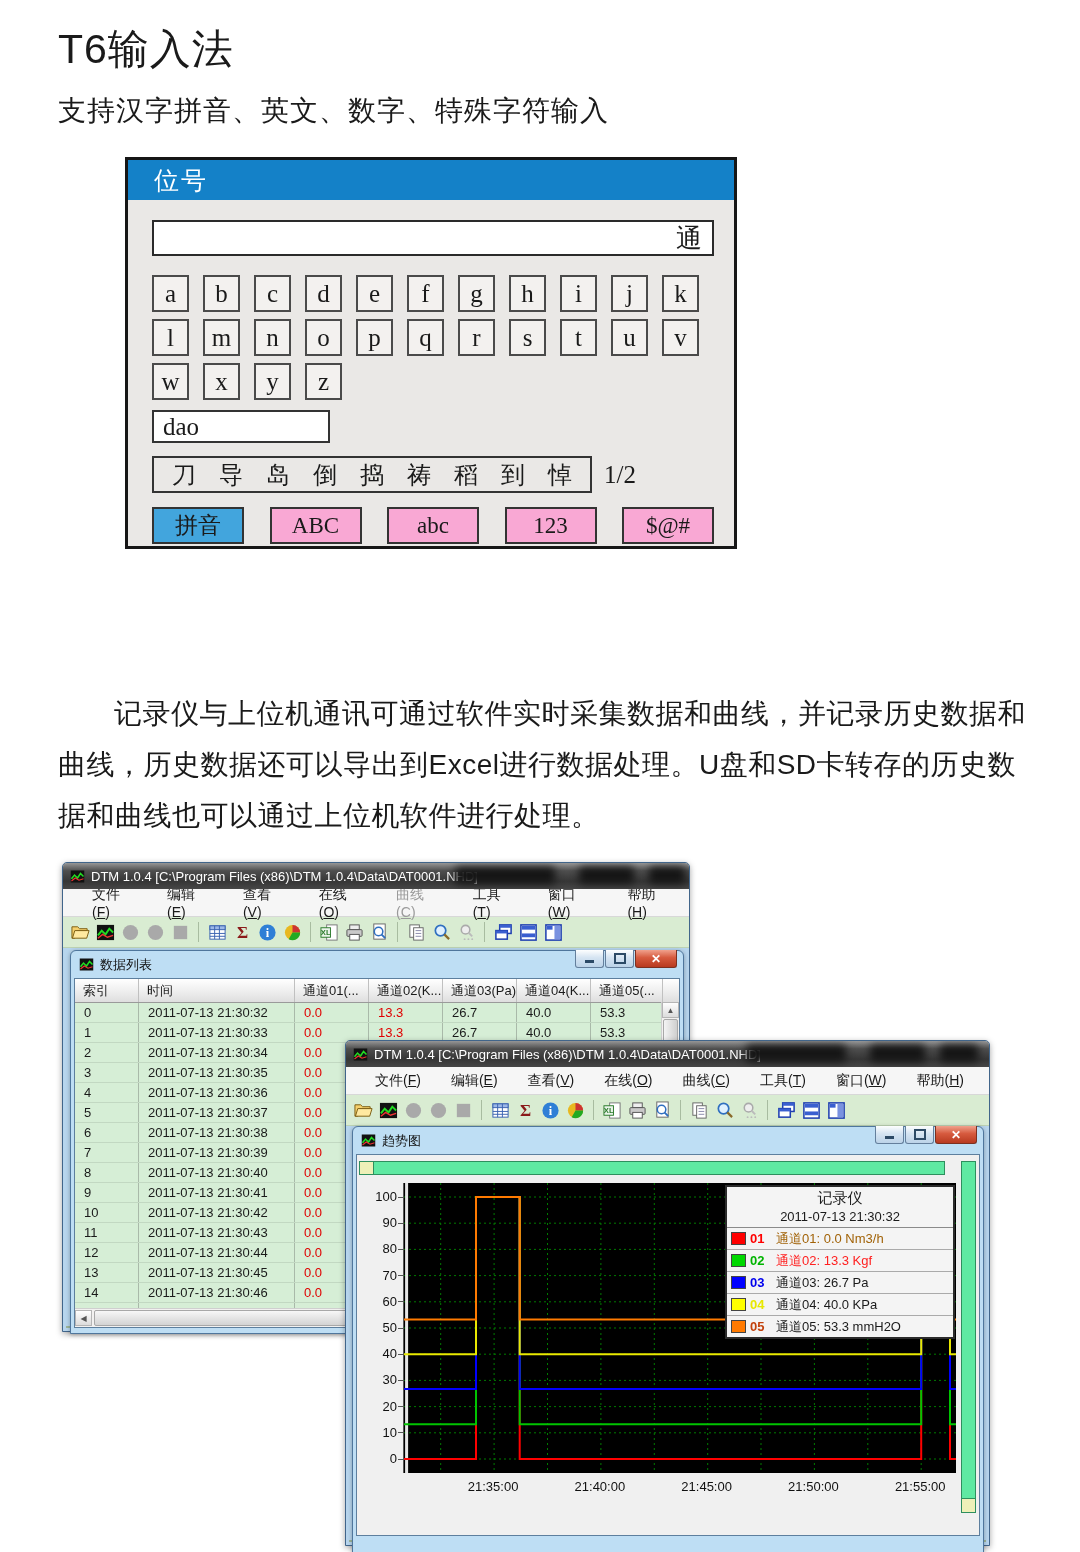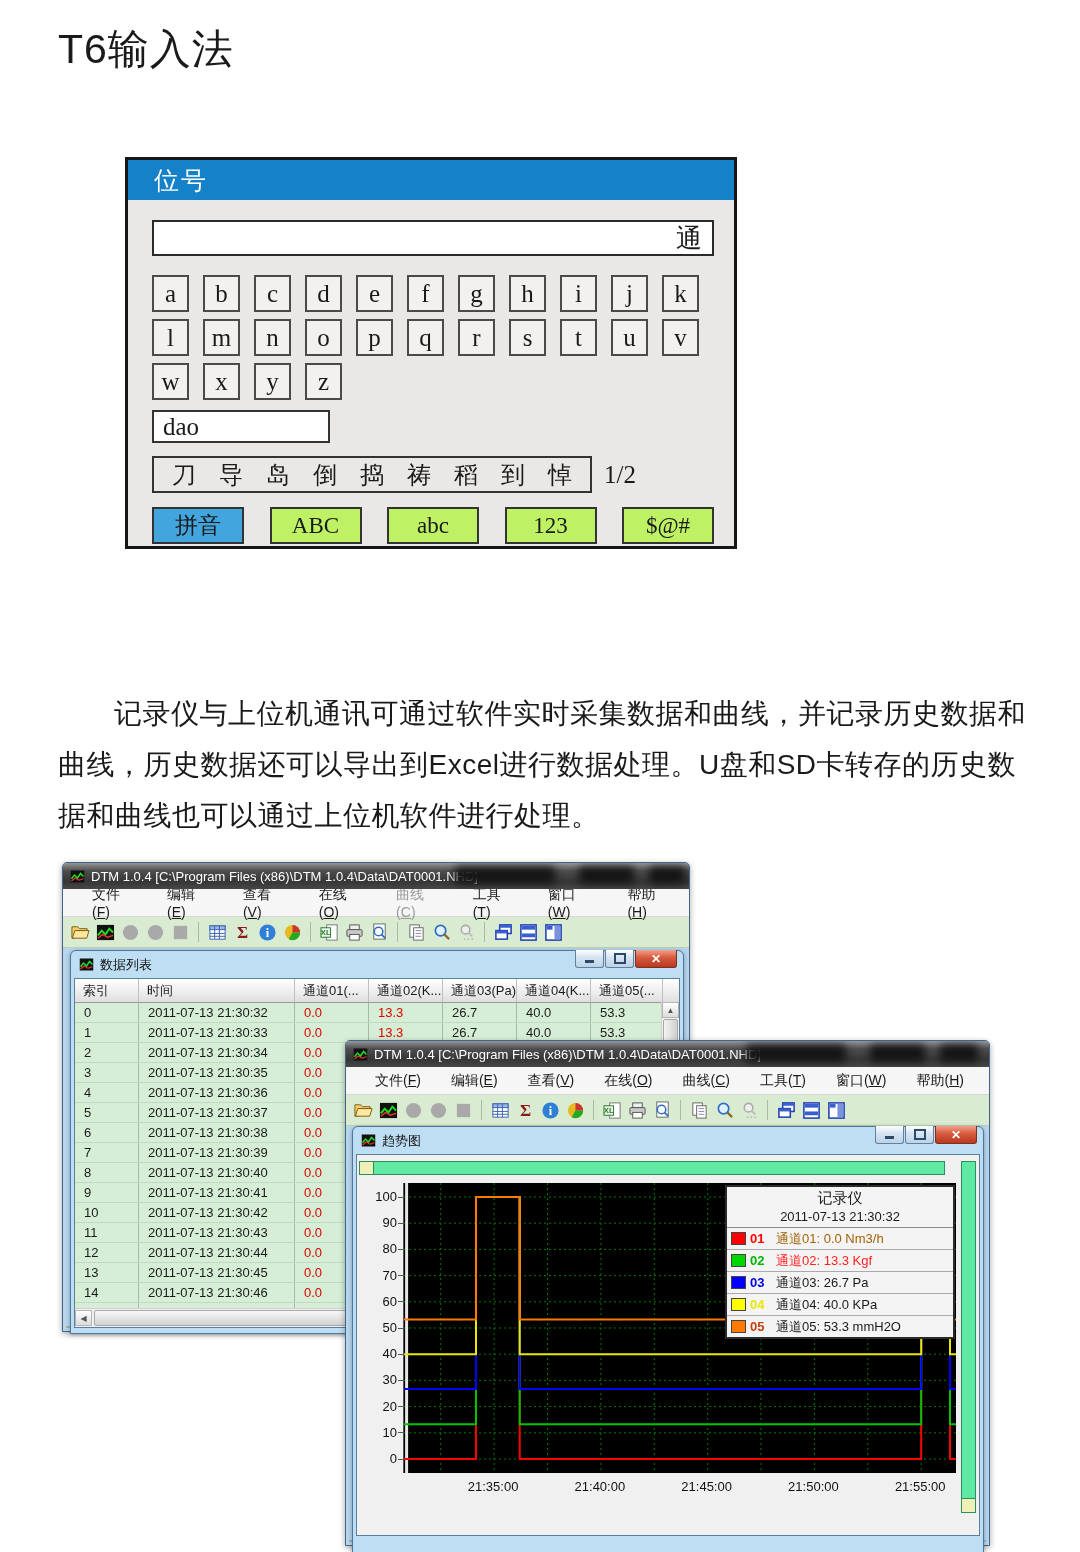--- a/index.html
+++ b/index.html
@@ -20,21 +20,21 @@
        display:flex;align-items:center;justify-content:center;font:25px "Liberation Serif",serif;}
   .pinyin{position:absolute;left:24px;top:250px;width:178px;height:33px;background:#fff;
           border:2px solid #333;box-sizing:border-box;display:flex;align-items:center;
           padding-left:9px;font:25px "Liberation Serif",serif;}
   .cand-row{position:absolute;left:24px;top:296px;display:flex;align-items:center;}
   .cand-box{width:440px;height:37px;border:2px solid #333;box-sizing:border-box;display:flex;
             align-items:center;justify-content:space-between;padding:0 18px;
             font:24px "Liberation Serif",serif;}
   .page-ind{margin-left:12px;font:25px "Liberation Serif",serif;}
   .mode-row{position:absolute;left:24px;top:347px;width:562px;display:flex;justify-content:space-between;}
-  .mode-btn{width:92px;height:37px;border:2px solid #333;background:#bef264;box-sizing:border-box;
+  .mode-btn{width:92px;height:37px;border:2px solid #333;background:#f9a8d4;box-sizing:border-box;
             display:flex;align-items:center;justify-content:center;font:23px "Liberation Serif",serif;}
   .mode-btn.active{background:#42a5dd;}
   
   .h2{position:absolute;left:68px;top:608px;font-size:38px;font-weight:500;}
   .para{position:absolute;left:58px;top:688px;width:972px;font-size:28px;line-height:51px;
         text-indent:2em;letter-spacing:0.5px;}
   
   .win{position:absolute;background:#b7d5ed;border:1px solid #41658a;border-radius:5px 5px 0 0;
        box-sizing:border-box;box-shadow:0 2px 6px rgba(0,0,0,.35);}
   .win-title{position:relative;height:26px;background:linear-gradient(180deg,#969696,#4e4e4e 30%,#363636 70%,#464646);
@@ -109,20 +109,21 @@
   .lg-row:last-child{border-bottom:none;}
   .lg-sw{width:15px;height:13px;border:1px solid #444;box-sizing:border-box;flex:0 0 auto;}
   .lg-num{width:22px;font-weight:bold;}
 </style>
 </head>
 <body>
 
 <div class="page">
 
   <div class="h1">T6输入法</div>
+  <div class="sub">支持汉字拼音、英文、数字、特殊字符输入</div>
 
   <div class="dialog">
     <div class="dlg-title">位号</div>
     <div class="dlg-input">
       <span>通</span>
     </div>
     <div class="kb-row" id="kbrow1" style="top:115px">
         <div class="key">a</div>
         <div class="key">b</div>
         <div class="key">c</div>

